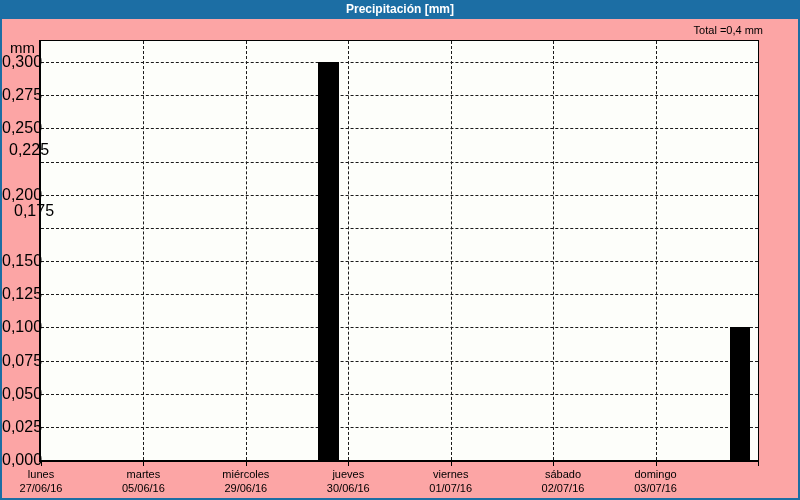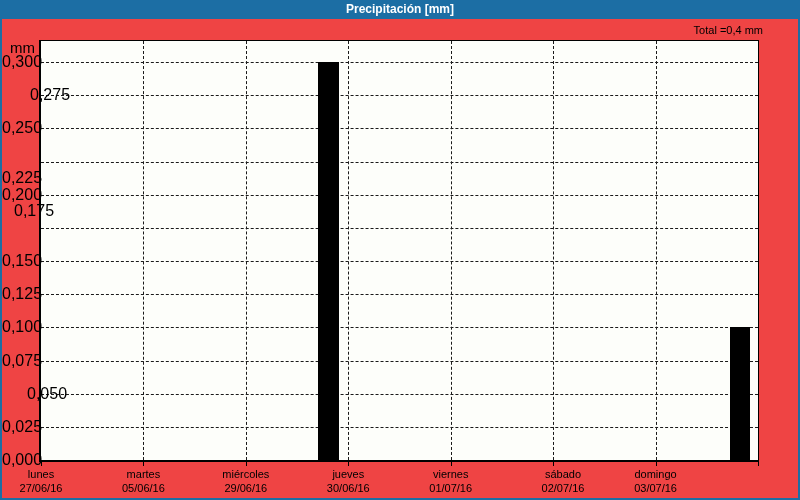--- a/index.html
+++ b/index.html
@@ -36,21 +36,21 @@
   }
   .xtick{ position:absolute; top:462px; width:1px; height:4px; background:#000; }
   .xlabel{
     position:absolute; top:467px; width:110px; text-align:center;
     font-size:11px; color:#000000; line-height:14px;
   }
 </style>
 </head>
 <body>
 
-<div id="window" style="border-color: rgb(28, 110, 164); background: #ef4444;">
+<div id="window" style="border-color: rgb(28, 110, 164); background: #fca5a5;">
   <div id="titlebar" style="background: rgb(28, 110, 164);">
     <span>Precipitación [mm]</span>
   </div>
 
   <div id="total-label">Total =0,4 mm</div>
 
   <div id="mm-label">mm</div>
 
   <div id="plot-area">
       <div class="hgrid" style="top: 385.833px; border-top-color: rgb(26, 26, 26);"></div>
@@ -71,30 +71,30 @@
       <div class="vgrid" style="left: 409.714px; border-left-color: rgb(26, 26, 26);"></div>
       <div class="vgrid" style="left: 512.143px; border-left-color: rgb(26, 26, 26);"></div>
       <div class="vgrid" style="left: 614.571px; border-left-color: rgb(26, 26, 26);"></div>
       <div class="bar" style="left: 277.264px; width: 21px; height: 398px; background: rgb(0, 0, 0);"></div>
       <div class="bar" style="left: 689.109px; width: 20px; height: 132.667px; background: rgb(0, 0, 0);"></div>
     </div>
 
   <div id="y-labels">
       <div class="ylabel" style="top: 453px;">0,000</div>
       <div class="ylabel" style="top: 419.833px;">0,025</div>
-      <div class="ylabel" style="top: 386.667px; padding-left: 25px;">0,050</div>
+      <div class="ylabel" style="top: 386.667px;">0,050</div>
       <div class="ylabel" style="top: 353.5px;">0,075</div>
       <div class="ylabel" style="top: 320.333px;">0,100</div>
       <div class="ylabel" style="top: 287.167px;">0,125</div>
       <div class="ylabel" style="top: 254px;">0,150</div>
       <div class="ylabel" style="top: 204px; margin-left: 12px;">0,175</div>
       <div class="ylabel" style="top: 187.667px;">0,200</div>
-      <div class="ylabel" style="top: 171px;">0,225</div>
+      <div class="ylabel" style="top: 143px; padding-left: 7px;">0,225</div>
       <div class="ylabel" style="top: 121.333px;">0,250</div>
-      <div class="ylabel" style="top: 88.1667px; padding-left: 28px;">0,275</div>
+      <div class="ylabel" style="top: 88.1667px;">0,275</div>
       <div class="ylabel" style="top: 55px;">0,300</div>
     </div>
   <div id="x-labels">
       <div class="xtick" style="left: 39px;"></div>
       <div class="xtick" style="left: 141.429px;"></div>
       <div class="xtick" style="left: 243.857px;"></div>
       <div class="xtick" style="left: 346.286px;"></div>
       <div class="xtick" style="left: 448.714px;"></div>
       <div class="xtick" style="left: 551.143px;"></div>
       <div class="xtick" style="left: 653.571px;"></div>

